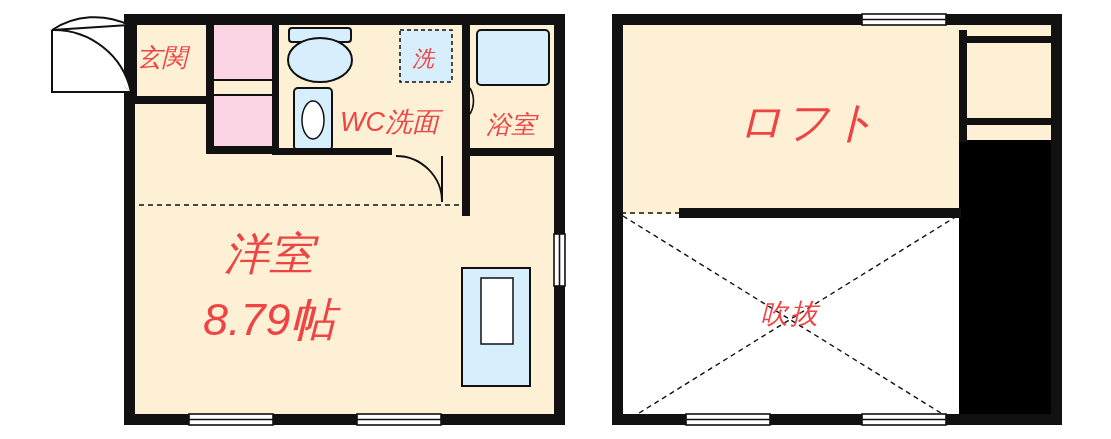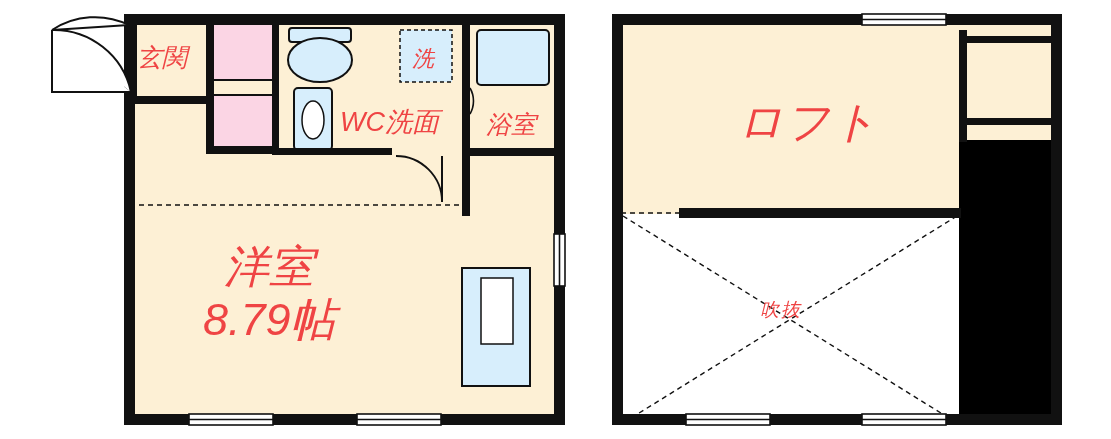--- a/index.html
+++ b/index.html
@@ -158,21 +158,21 @@
   </svg>
 
   <div class="label" style="left:137px; top:45px; font-size:25px;">玄関</div>
 
   <div class="label" style="left:412px; top:48px; font-size:22px;">洗</div>
 
   <div class="label" style="left:340px; top:109px; font-size:27px;">WC洗面</div>
 
   <div class="label" style="left:486px; top:99px; font-size:25px;margin-top:13px;">浴室</div>
 
-  <div class="label" style="left:224px; top:244px; font-size:45px;">洋室</div>
+  <div class="label" style="left:224px; top:231px; font-size:45px;">洋室</div>
 
   <div class="label" style="left:203px; top:297px; font-size:45px;">8.79帖</div>
 
   <div class="label" style="left:738px; top:100px; font-size:44px; letter-spacing:2px;">ロフト</div>
 
-  <div class="label" style="left:760px; top:300px; font-size:19px; letter-spacing:2px;">吹抜</div>
+  <div class="label" style="left:760px; top:300px; font-size:28px; letter-spacing:2px;">吹抜</div>
 
 </div>
 
 </body></html>

